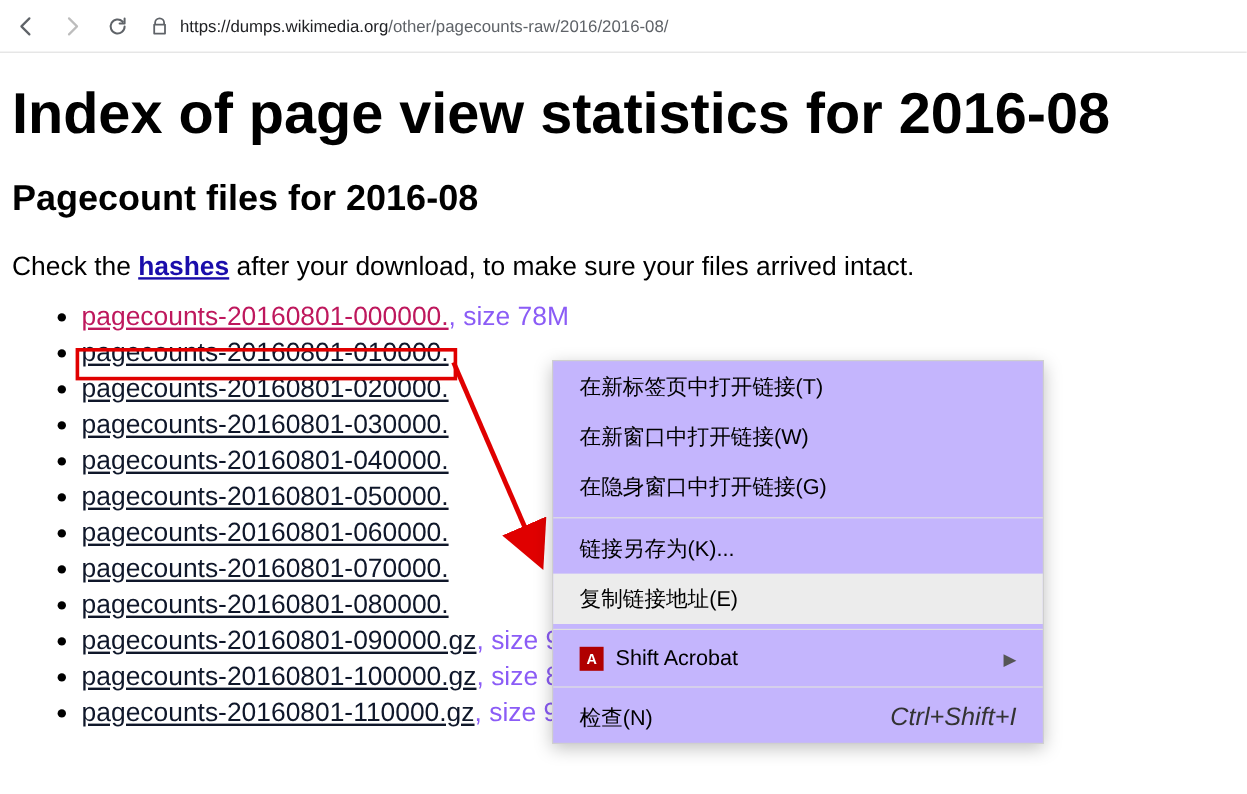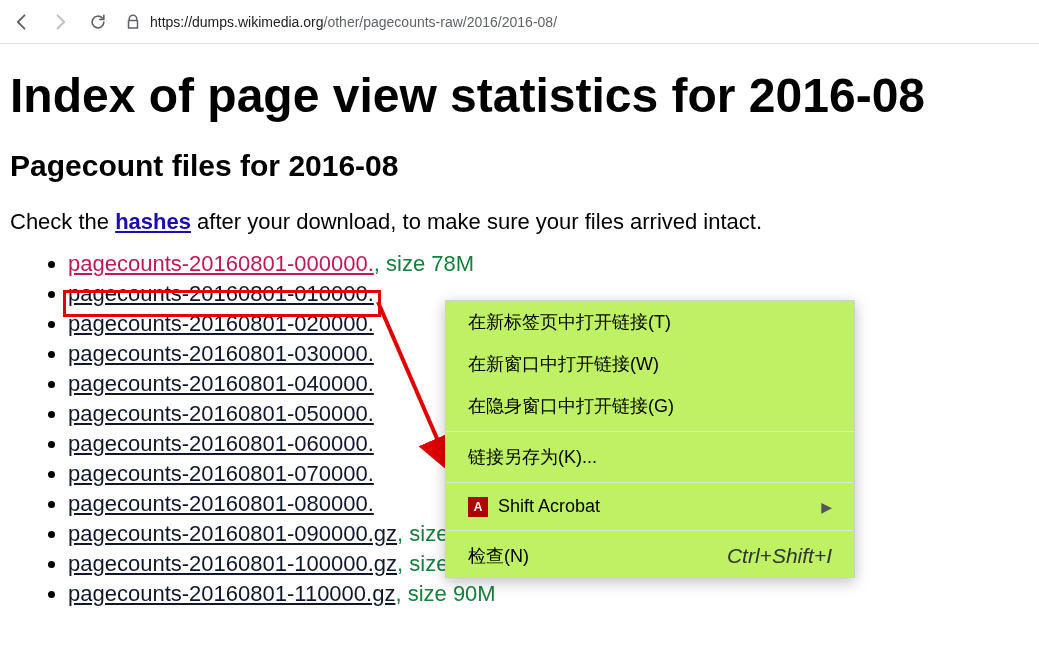--- a/index.html
+++ b/index.html
@@ -14,23 +14,23 @@
     .page { padding: 8px 10px 0 10px; }
     h1 { font-size: 48px; font-weight: 700; margin: 16px 0 26px 0; }
     h2 { font-size: 30px; font-weight: 700; margin: 10px 0 26px 0; }
     .intro { font-size: 22px; margin-bottom: 16px; }
     a.link { color: #1a0dab; text-decoration: underline; font-weight: bold; }
     ul.file-list { list-style: disc; padding-left: 58px; }
     ul.file-list li { font-size: 22px; margin: 4px 0; position: relative; }
     ul.file-list li::marker { color: #000; font-size: 22px; }
     .file-link { color: #0f172a; text-decoration: underline; }
     .file-link.visited { color: #be185d; }
-    .file-size { color: #15803d; }
+    .file-size { color: #8b5cf6; }
     .red-box { position: absolute; border: 3px solid #e00000; pointer-events: none; }
-    .context-menu { position: absolute; left: 445px; top: 300px; width: 410px; background: #bef264; border: 1px solid #cfcfcf; box-shadow: 0 4px 14px rgba(0,0,0,.25); font-size: 18px; color: #000; z-index: 10; }
+    .context-menu { position: absolute; left: 460px; top: 300px; width: 410px; background: #c4b5fd; border: 1px solid #cfcfcf; box-shadow: 0 4px 14px rgba(0,0,0,.25); font-size: 18px; color: #000; z-index: 10; }
     .cm-item { padding: 9px 22px; cursor: default; display: flex; align-items: center; justify-content: space-between; gap: 10px; background: transparent; }
     .cm-item .cm-left { display: flex; align-items: center; gap: 10px; }
     .cm-item.hover { background: #ececec; }
     .cm-sep { height: 1px; background: #e0e0e0; margin: 4px 0; }
     .cm-icon { width: 20px; height: 20px; background: #b00000; display: inline-flex; align-items: center; justify-content: center; color: #fff; font-size: 12px; font-weight: bold; }
     .cm-arrow { font-size: 14px; color: #555; }
     .cm-short { color: #333; font-size: 21px; font-style: italic; }
     .red-arrow { position: absolute; pointer-events: none; z-index: 5; }
   </style>
 </head>
@@ -102,20 +102,23 @@
   <div class="cm-item">
       <span class="cm-left">在新窗口中打开链接(W)</span>
     </div>
   <div class="cm-item">
       <span class="cm-left">在隐身窗口中打开链接(G)</span>
     </div>
   <div class="cm-sep"></div>
   <div class="cm-item">
       <span class="cm-left">链接另存为(K)...</span>
     </div>
+  <div class="cm-item hover">
+      <span class="cm-left">复制链接地址(E)</span>
+    </div>
   <div class="cm-sep"></div>
   <div class="cm-item">
     <span class="cm-left">
         <span class="cm-icon">A</span>
         <span>Shift Acrobat</span>
       </span>
     <span class="cm-arrow">▶</span>
   </div>
   <div class="cm-sep"></div>
   <div class="cm-item">

